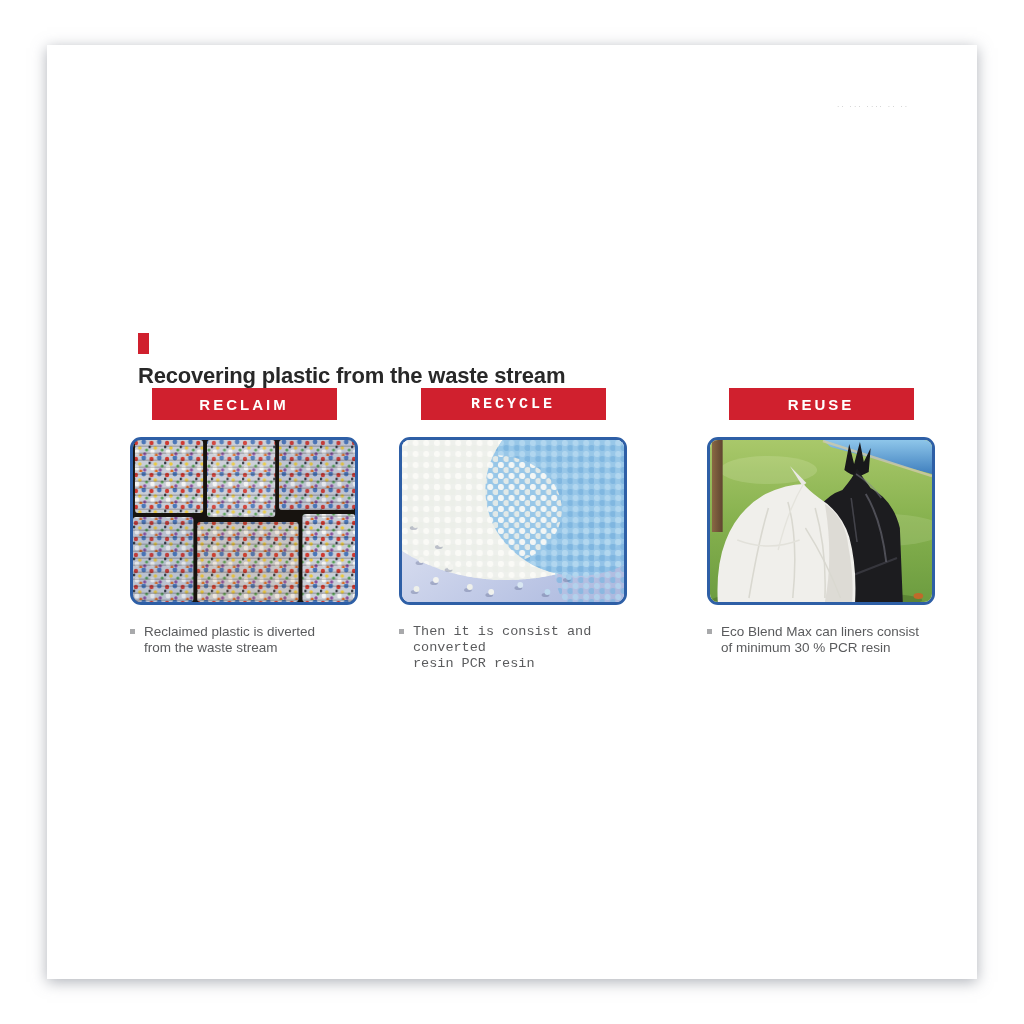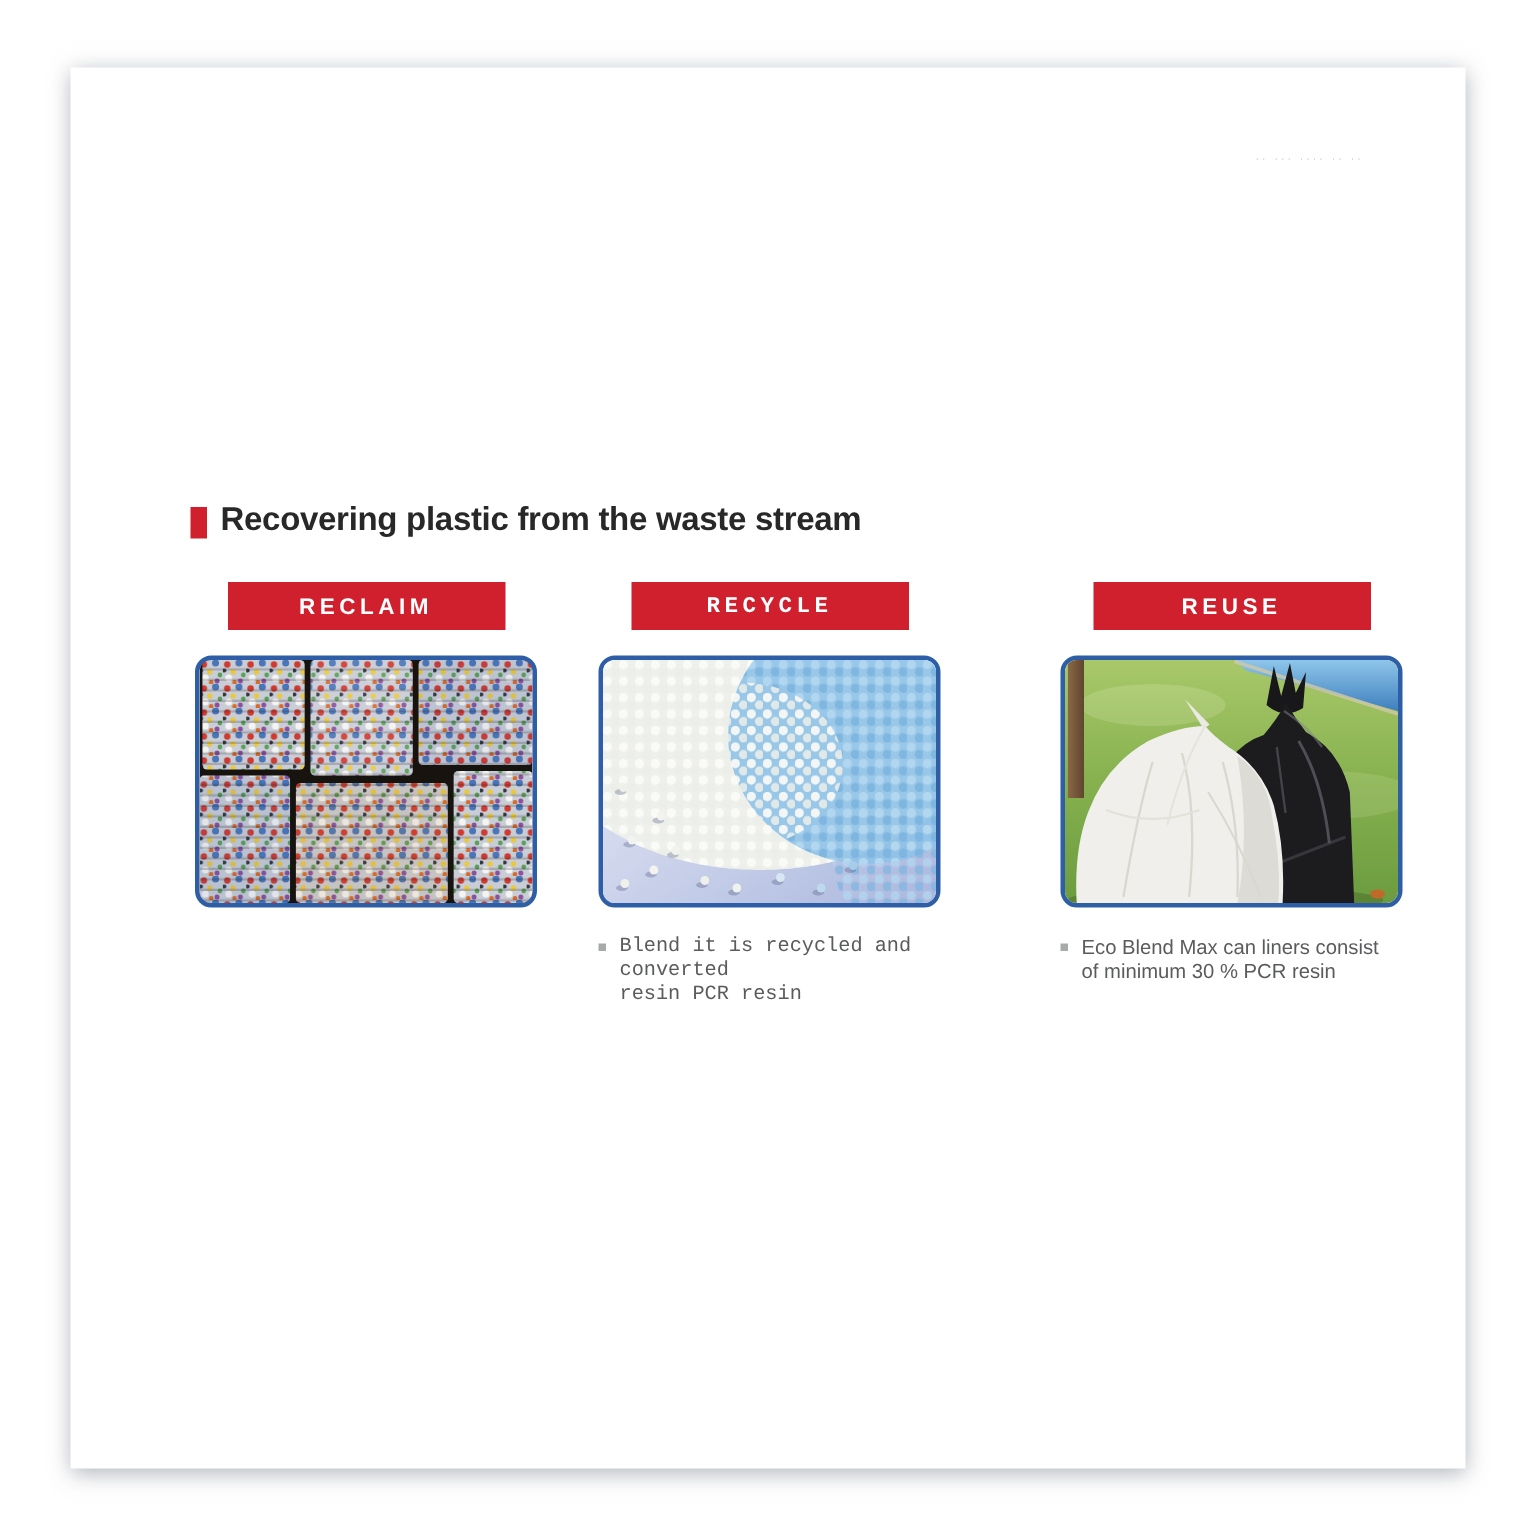--- a/index.html
+++ b/index.html
@@ -9,21 +9,21 @@
   }
   .sheet{
     position:absolute;left:47px;top:45px;width:930px;height:934px;
     background:#ffffff;box-shadow:0 3px 14px rgba(110,115,128,0.55);
   }
   .watermark{
     position:absolute;left:790px;top:58px;font-size:7px;color:#c7c7c7;
     letter-spacing:2px;white-space:nowrap;
   }
   .title-row{
-    position:absolute;left:80px;top:288px;display:flex;align-items:flex-end;gap:9px;
+    position:absolute;left:91px;top:288px;display:flex;align-items:flex-start;gap:9px;flex-direction:column;
   }
   .title-bullet{width:11px;height:21px;background:#d0202e;flex:none;}
   .title-text{
     font-size:22px;font-weight:bold;color:#282828;letter-spacing:-0.2px;
     white-space:nowrap;
   }
   .col{position:absolute;top:343px;width:228px;}
   .col1{left:83px;} .col2{left:352px;font-family:Liberation Mono, monospace;} .col3{left:621px;margin-left:39px;}
   .banner{
     width:185px;height:32px;margin:0 auto;background:#d0202e;color:#ffffff;
@@ -86,20 +86,27 @@
           <rect x="0" y="77" width="62" height="85" rx="3" fill="url(#bale)"></rect>
           <rect x="0" y="77" width="62" height="85" rx="3" fill="rgba(60,90,150,0.10)"></rect>
           <rect x="0" y="77" width="62" height="85" rx="3" fill="url(#baleLines)"></rect>
           <rect x="66" y="82" width="104" height="80" rx="3" fill="url(#bale)"></rect>
           <rect x="66" y="82" width="104" height="80" rx="3" fill="rgba(180,120,60,0.12)"></rect>
           <rect x="66" y="82" width="104" height="80" rx="3" fill="url(#baleLines)"></rect>
           <rect x="174" y="74" width="54" height="88" rx="3" fill="url(#bale)"></rect>
           <rect x="174" y="74" width="54" height="88" rx="3" fill="url(#baleLines)"></rect>
         </g>
       </svg>
+    </div>
+    <div class="caption">
+      <span class="cap-bullet"></span>
+      <span class="cap-text">
+        <span>Reclaimed plastic is diverted</span><br>
+        <span>from the waste stream</span>
+      </span>
     </div>
   </div>
 
   <div class="col col2">
     <div class="banner">RECYCLE</div>
     <div class="card" aria-label="white-and-blue-pcr-resin-pellets">
       <svg viewBox="0 0 229 162" preserveAspectRatio="none">
         <defs>
           <linearGradient id="pbg" x1="0" y1="0" x2="1" y2="1">
             <stop offset="0" stop-color="#eceef7"></stop>
@@ -143,21 +150,21 @@
           <ellipse cx="148" cy="155" rx="4" ry="2" fill="rgba(70,80,120,0.30)"></ellipse>
             <circle cx="150" cy="152" r="3" fill="#bcd9ee"></circle>
           <ellipse cx="170" cy="140" rx="4" ry="2" fill="rgba(70,80,120,0.30)"></ellipse>
             <circle cx="172" cy="137" r="3" fill="#a5cdea"></circle>
         </g>
       </svg>
     </div>
     <div class="caption">
       <span class="cap-bullet"></span>
       <span class="cap-text">
-        <span>Blend it is recycled and converted</span><br>
+        <span>Then it is consist and converted</span><br>
         <span>resin PCR resin</span>
       </span>
     </div>
   </div>
 
   <div class="col col3">
     <div class="banner">REUSE</div>
     <div class="card" aria-label="white-and-black-can-liner-trash-bags-on-grass-by-water">
       <svg viewBox="0 0 228 162" preserveAspectRatio="none">
         <defs>

